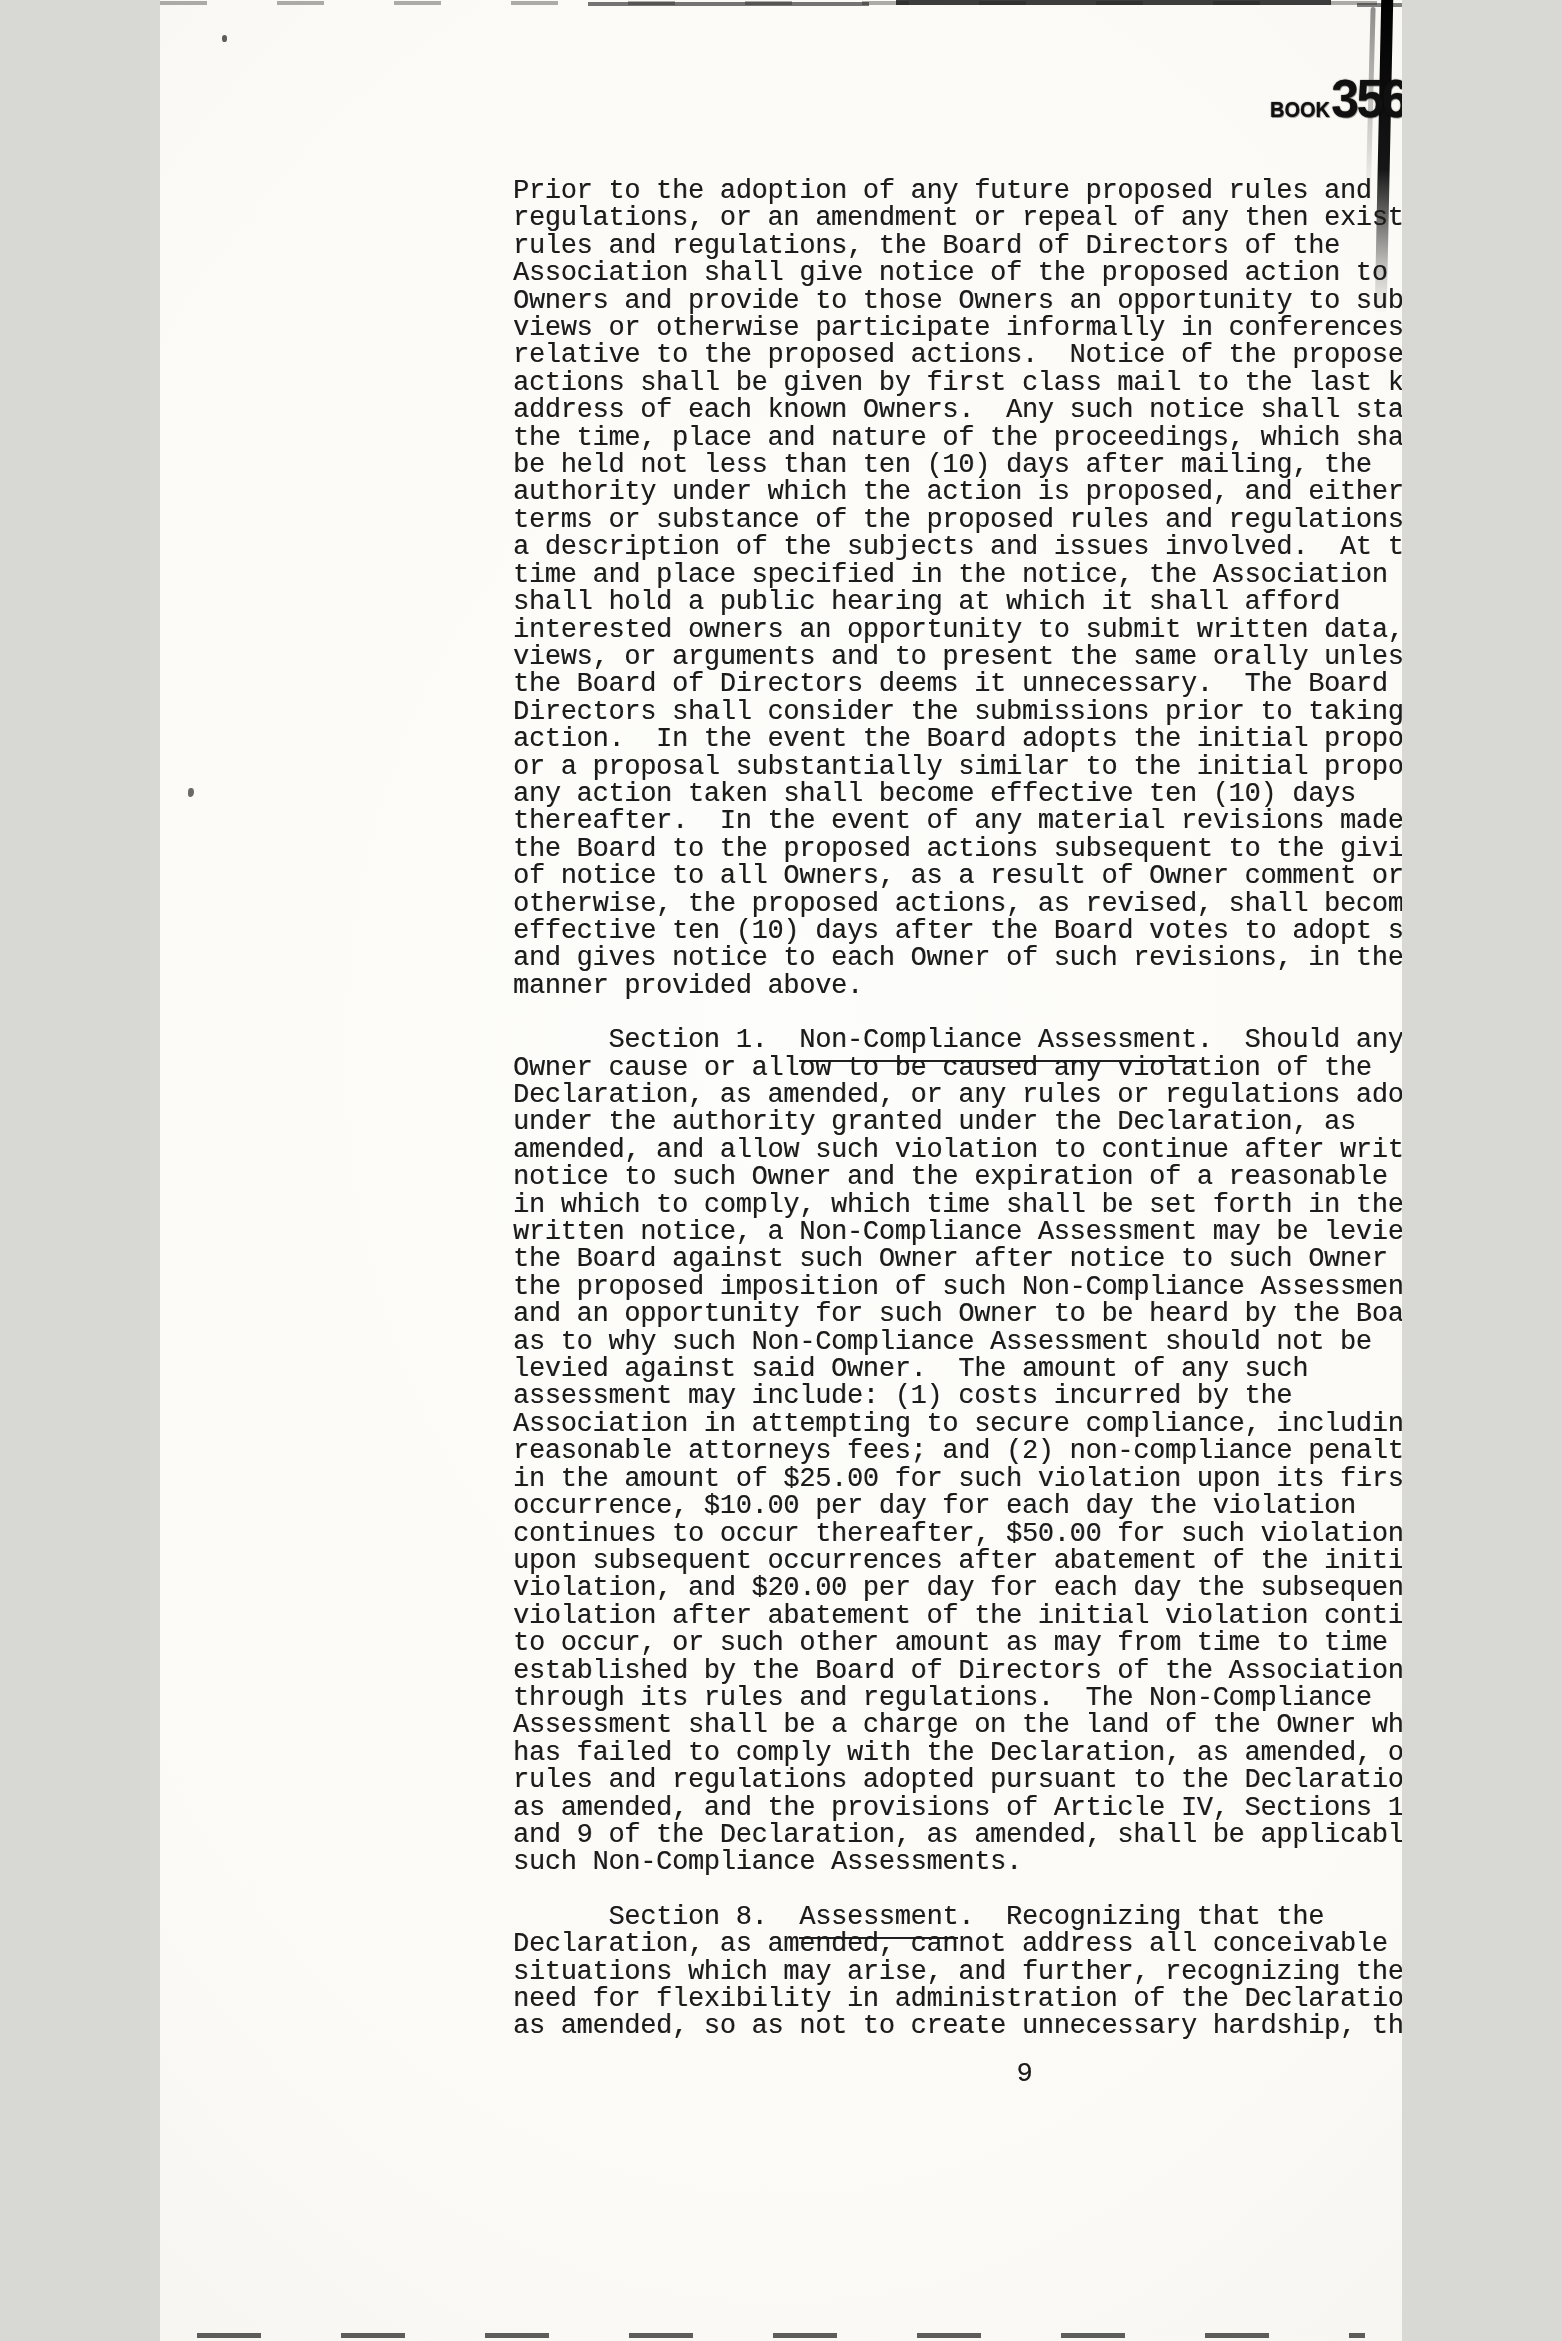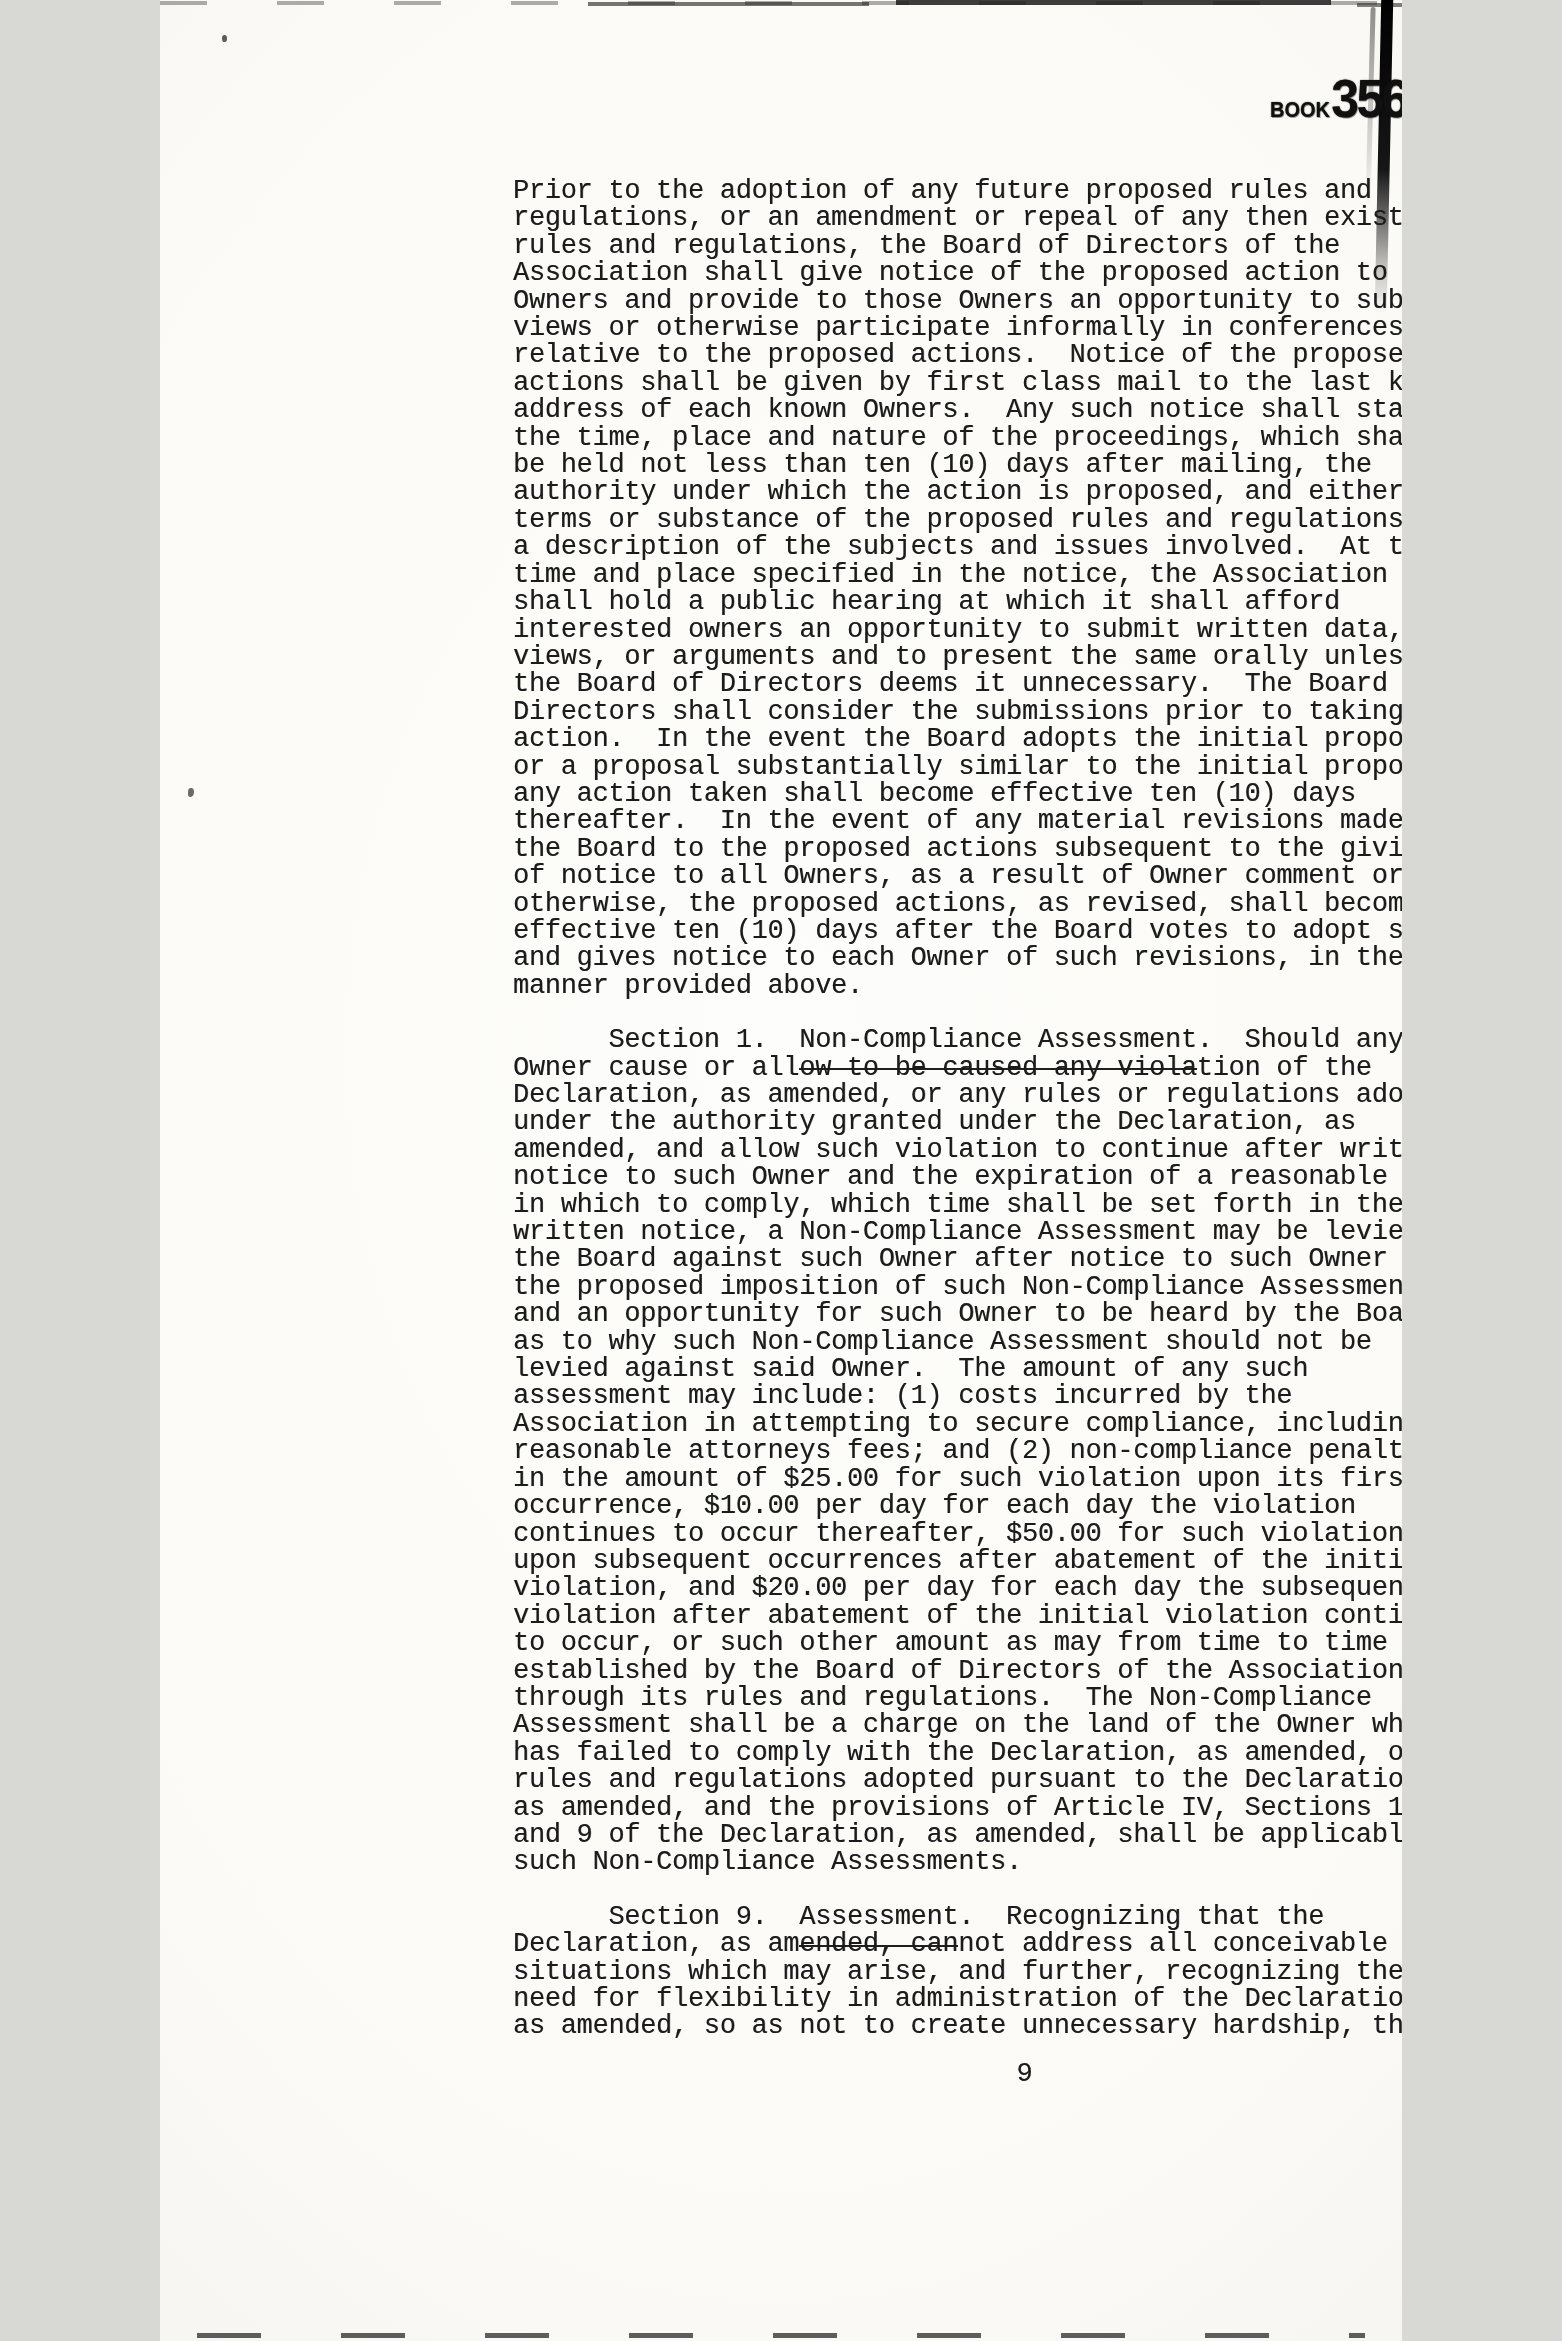--- a/index.html
+++ b/index.html
@@ -31,21 +31,21 @@
     font-size: 27px;
     line-height: 27.4px;
     white-space: pre-wrap;
     color: #1b1b1b;
     text-shadow: 0.4px 0.4px 0.5px rgba(25,25,25,0.45);
     letter-spacing: -0.3px;
   }
   .para:last-of-type { margin-bottom: 0; }
   .u {
     border-bottom: 2px solid #1f1f1f;
-    padding-bottom: 13px;
+    padding-bottom: 5px;
   }
   .page-num {
     margin-top: 20px;
     text-align: center;
     font-size: 27px;
     line-height: 27.4px;
     color: #1b1b1b;
     text-shadow: 0.4px 0.4px 0.5px rgba(25,25,25,0.45);
   }
 
@@ -204,21 +204,21 @@
 to occur, or such other amount as may from time to time be
 established by the Board of Directors of the Association
 through its rules and regulations.  The Non-Compliance
 Assessment shall be a charge on the land of the Owner who
 has failed to comply with the Declaration, as amended, or
 rules and regulations adopted pursuant to the Declaration,
 as amended, and the provisions of Article IV, Sections 1, 8
 and 9 of the Declaration, as amended, shall be applicable to
 such Non-Compliance Assessments.</span></p>
 
-    <p class="para"><span>      </span><span>Section 9.</span><span>  </span><span class="u">Assessment</span><span>.  Recognizing that the
+    <p class="para"><span>      </span><span>Section 8.</span><span>  </span><span class="u">Assessment</span><span>.  Recognizing that the
 Declaration, as amended, cannot address all conceivable
 situations which may arise, and further, recognizing the
 need for flexibility in administration of the Declaration,
 as amended, so as not to create unnecessary hardship, the</span></p>
 
     <div class="page-num">9</div>
   </div>
 
 </div>
 

